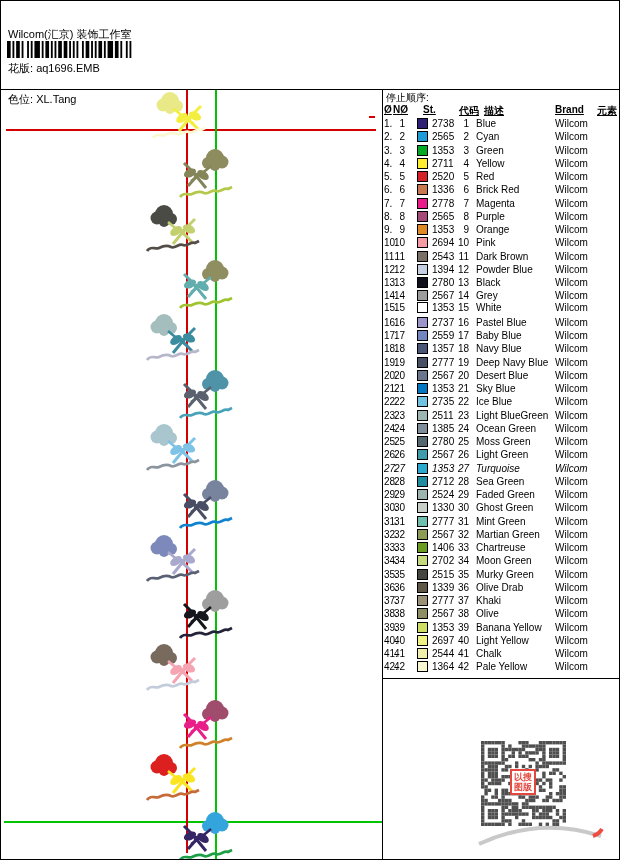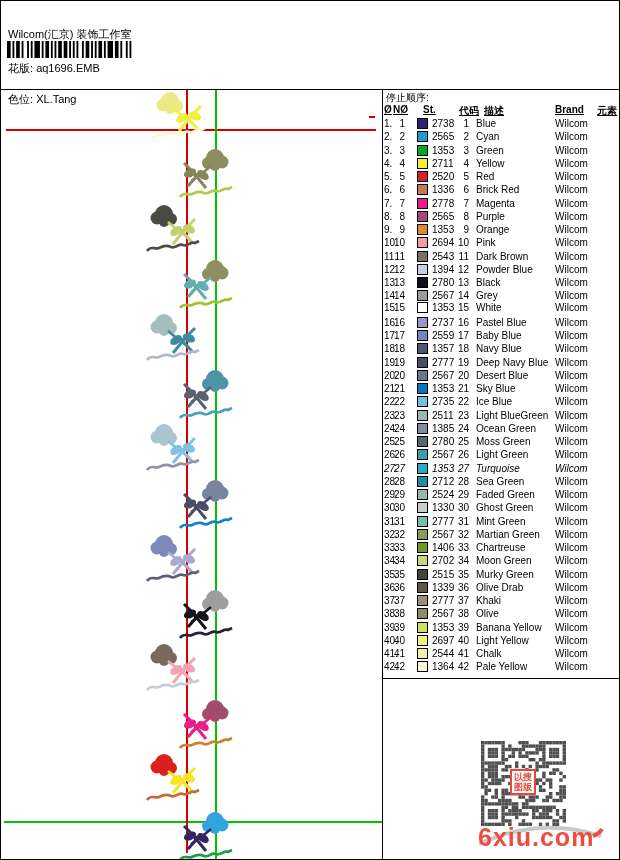--- a/index.html
+++ b/index.html
@@ -1009,16 +1009,15 @@
         </svg>
     </div>
     <div class="qr-logo" id="qr-logo">
         <div>以搜</div>
         <div>图版</div>
       </div>
     <svg class="swoosh" viewBox="0 0 135 42">
       <path d="M6,32 Q66,4 128,24" stroke="#c9c9c9" stroke-width="4" fill="none"></path>
       <path d="M120,24 q6,-2 9,-7" stroke="#ee4b41" stroke-width="4" fill="none"></path>
     </svg>
-    <div class="site-text" style="color: rgb(238, 75, 65);">6xiu.com</div>
   </div>
 
 </div>
 
 </body></html>

